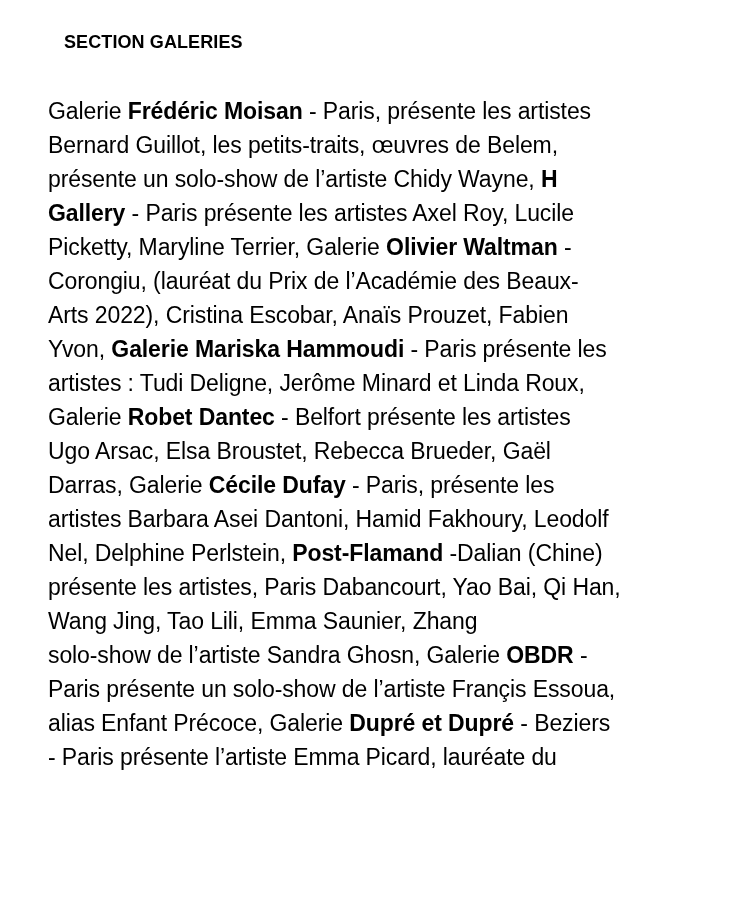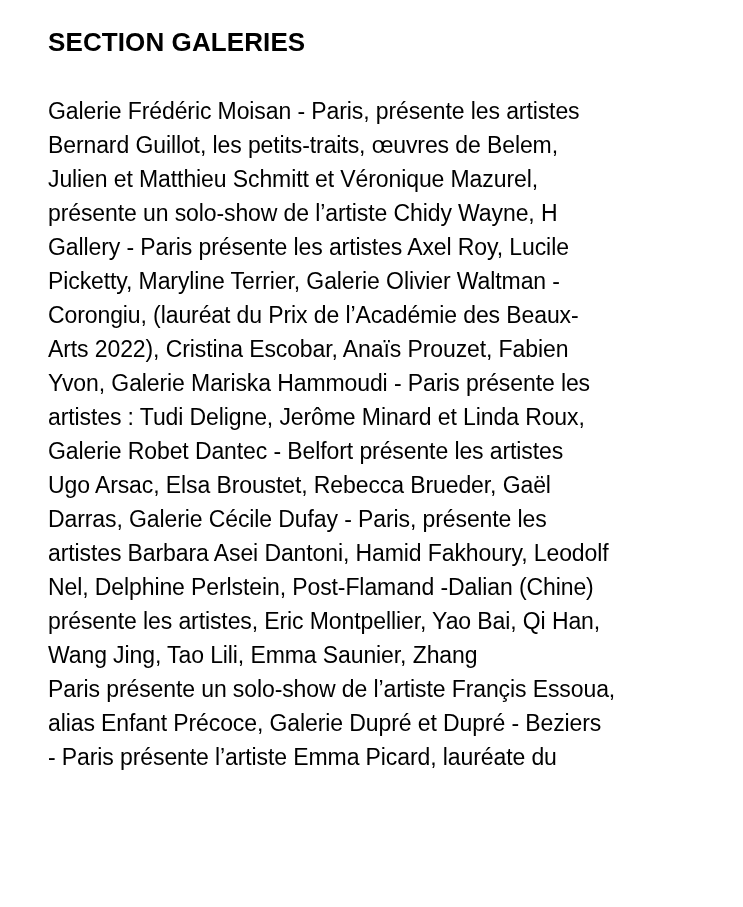--- a/index.html
+++ b/index.html
@@ -12,61 +12,61 @@
     background: #ffffff;
     color: #000000;
     font-family: "Liberation Sans", sans-serif;
     overflow: hidden;
     -webkit-font-smoothing: antialiased;
   }
   .content {
     padding: 0 46px 0 48px;
   }
   .heading {
-    font-size: 26px;
+    font-size: 18px;
     line-height: 30px;
     font-weight: 700;
-    margin: 27px 0 0 0;
+    margin: 27px 0 0 16px;
     letter-spacing: 0.1px;
     white-space: nowrap;
   }
   .para {
     margin-top: 37px;
     font-size: 23px;
     line-height: 34px;
     letter-spacing: -0.1px;
   }
   .para .line {
     white-space: pre;
     display: block;
   }
   .para .b {
-    font-weight: 400;
+    font-weight: 700;
   }
 </style>
 </head>
 <body>
 
 <div class="content">
   <h1 class="heading">SECTION GALERIES</h1>
   <div class="para">
       <div class="line"><span class="">Galerie </span><span class="b">Frédéric Moisan</span><span class=""> - Paris, présente les artistes</span></div>
       <div class="line"><span class="">Bernard Guillot, les petits-traits, œuvres de Belem,</span></div>
-      <div class="line"><span class="">Julien et Matthieu Schmitt et Véronique Mazurel,</span></div>
       <div class="line"><span class="">présente un solo-show de l’artiste Chidy Wayne, </span><span class="b">H</span></div>
       <div class="line"><span class="b">Gallery</span><span class=""> - Paris présente les artistes Axel Roy, Lucile</span></div>
       <div class="line"><span class="">Picketty, Maryline Terrier, Galerie </span><span class="b">Olivier Waltman</span><span class=""> -</span></div>
       <div class="line"><span class="">Corongiu, (lauréat du Prix de l’Académie des Beaux-</span></div>
       <div class="line"><span class="">Arts 2022), Cristina Escobar, Anaïs Prouzet, Fabien</span></div>
       <div class="line"><span class="">Yvon, </span><span class="b">Galerie Mariska Hammoudi</span><span class=""> - Paris présente les</span></div>
       <div class="line"><span class="">artistes : Tudi Deligne, Jerôme Minard et Linda Roux,</span></div>
       <div class="line"><span class="">Galerie </span><span class="b">Robet Dantec</span><span class=""> - Belfort présente les artistes</span></div>
       <div class="line"><span class="">Ugo Arsac, Elsa Broustet, Rebecca Brueder, Gaël</span></div>
       <div class="line"><span class="">Darras, Galerie </span><span class="b">Cécile Dufay</span><span class=""> - Paris, présente les</span></div>
       <div class="line"><span class="">artistes Barbara Asei Dantoni, Hamid Fakhoury, Leodolf</span></div>
       <div class="line"><span class="">Nel, Delphine Perlstein, </span><span class="b">Post-Flamand</span><span class=""> -Dalian (Chine)</span></div>
-      <div class="line"><span class="">présente les artistes, Eric Montpellier, Yao Bai, Qi Han,</span></div>
+      <div class="line"><span class="">présente les artistes, Paris Dabancourt, Yao Bai, Qi Han,</span></div>
       <div class="line"><span class="">Wang Jing, Tao Lili, Emma Saunier, Zhang</span></div>
+      <div class="line"><span class="">solo-show de l’artiste Sandra Ghosn, Galerie </span><span class="b">OBDR</span><span class=""> -</span></div>
       <div class="line"><span class="">Paris présente un solo-show de l’artiste Françis Essoua,</span></div>
       <div class="line"><span class="">alias Enfant Précoce, Galerie </span><span class="b">Dupré et Dupré</span><span class=""> - Beziers</span></div>
       <div class="line"><span class="">- Paris présente l’artiste Emma Picard, lauréate du</span></div>
     </div>
 </div>
 
 </body></html>

